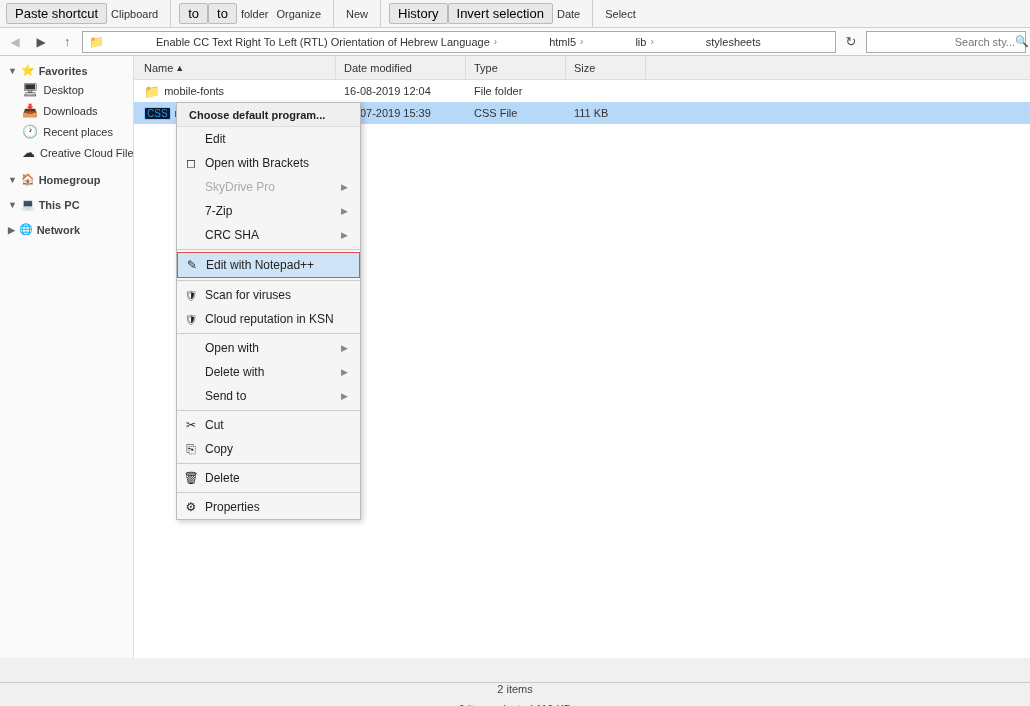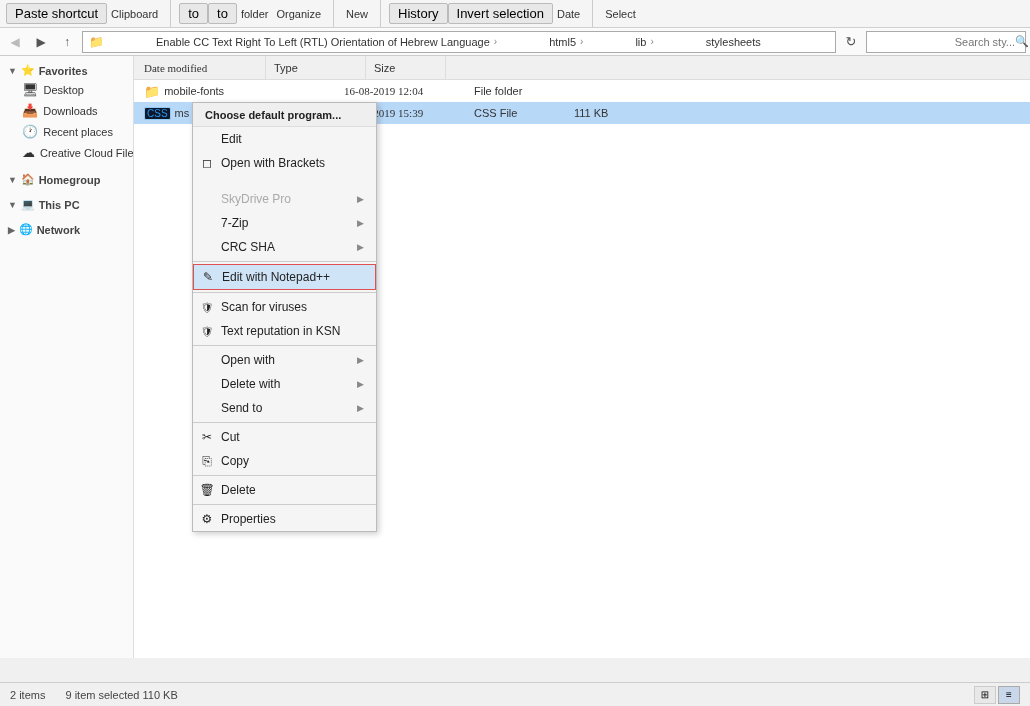--- a/index.html
+++ b/index.html
@@ -185,21 +185,21 @@
     .col-header {
       padding: 0 8px;
       cursor: pointer;
       display: flex;
       align-items: center;
       gap: 2px;
       height: 100%;
       border-right: 1px solid #ddd;
     }
     .col-name { width: 200px; }
-    .col-date { width: 130px; font-family: Liberation Serif, serif; }
+    .col-date { width: 130px; }
     .col-type { width: 100px; }
     .col-size { width: 80px; }
     .sort-arrow { font-size: 9px; }
 
     
     .file-row {
       display: flex;
       align-items: center;
       height: 22px;
       font-size: 11px;
@@ -225,25 +225,26 @@
     
     .status-bar {
       background: #f0f0f0;
       border-top: 1px solid #ccc;
       height: 24px;
       display: flex;
       align-items: center;
       padding: 0 10px;
       font-size: 11px;
       color: #444;
-      gap: 20px;
+      gap: 8px;
       position: absolute;
       bottom: 0;
       left: 0;
       right: 0;
+      flex-direction: column;
     }
     .status-view-btns {
       margin-left: auto;
       display: flex;
       gap: 2px;
     }
     .view-btn {
       width: 22px;
       height: 18px;
       border: 1px solid #ccc;
@@ -252,21 +253,21 @@
       display: flex;
       align-items: center;
       justify-content: center;
       font-size: 10px;
     }
     .view-btn.active { background: #c8d8ea; border-color: #aaa; }
 
     
     .context-menu {
       position: absolute;
-      left: 192px;
+      left: 176px;
       top: 102px;
       width: 185px;
       background: #f5f5f5;
       border: 1px solid #bbb;
       box-shadow: 2px 2px 6px rgba(0,0,0,0.2);
       z-index: 100;
       font-size: 12px;
     }
     .ctx-item {
       padding: 5px 12px 5px 28px;
@@ -300,21 +301,21 @@
     }
     .ctx-arrow { font-size: 9px; color: #888; }
     .ctx-header {
       padding: 6px 12px 5px 12px;
       font-size: 11px;
       font-weight: bold;
       color: #222;
       background: #efefef;
       border-bottom: 1px solid #ddd;
     }
-    .ctx-grayed { color: #aaa; margin-top: 12px; }
+    .ctx-grayed { color: #aaa; }
   </style>
 </head>
 <body>
 
 <div class="toolbar">
   <div class="toolbar-group">
     <button class="toolbar-btn">Paste shortcut</button>
     <span class="toolbar-label">Clipboard</span>
   </div>
   <div class="toolbar-group">
@@ -395,20 +396,24 @@
     <div class="sidebar-section-header">
       <span class="arrow">▶</span>
       <span>🌐</span>
       <span>Network</span>
     </div>
   </div>
 
   <div class="file-list">
 
     <div class="col-header-row">
+      <div class="col-header col-name">
+        <span>Name</span>
+        <span class="sort-arrow">▲</span>
+      </div>
       <div class="col-header col-date">
         <span>Date modified</span>
       </div>
       <div class="col-header col-type">
         <span>Type</span>
       </div>
       <div class="col-header col-size">
         <span>Size</span>
       </div>
     </div>
@@ -485,21 +490,21 @@
     <span class="ctx-icon">✎</span>
     <span>Edit with Notepad++</span>
   </div>
   <div class="ctx-separator"></div>
   <div class="ctx-item">
     <span class="ctx-icon" style="font-size:10px">🛡</span>
     <span>Scan for viruses</span>
   </div>
   <div class="ctx-item">
     <span class="ctx-icon" style="font-size:10px">🛡</span>
-    <span>Text reputation in KSN</span>
+    <span>Cloud reputation in KSN</span>
   </div>
   <div class="ctx-separator"></div>
   <div class="ctx-item">
     <span class="ctx-icon"></span>
     <span>Open with</span>
     <span class="ctx-arrow">▶</span>
   </div>
   <div class="ctx-item">
     <span class="ctx-icon"></span>
     <span>Delete with</span>

